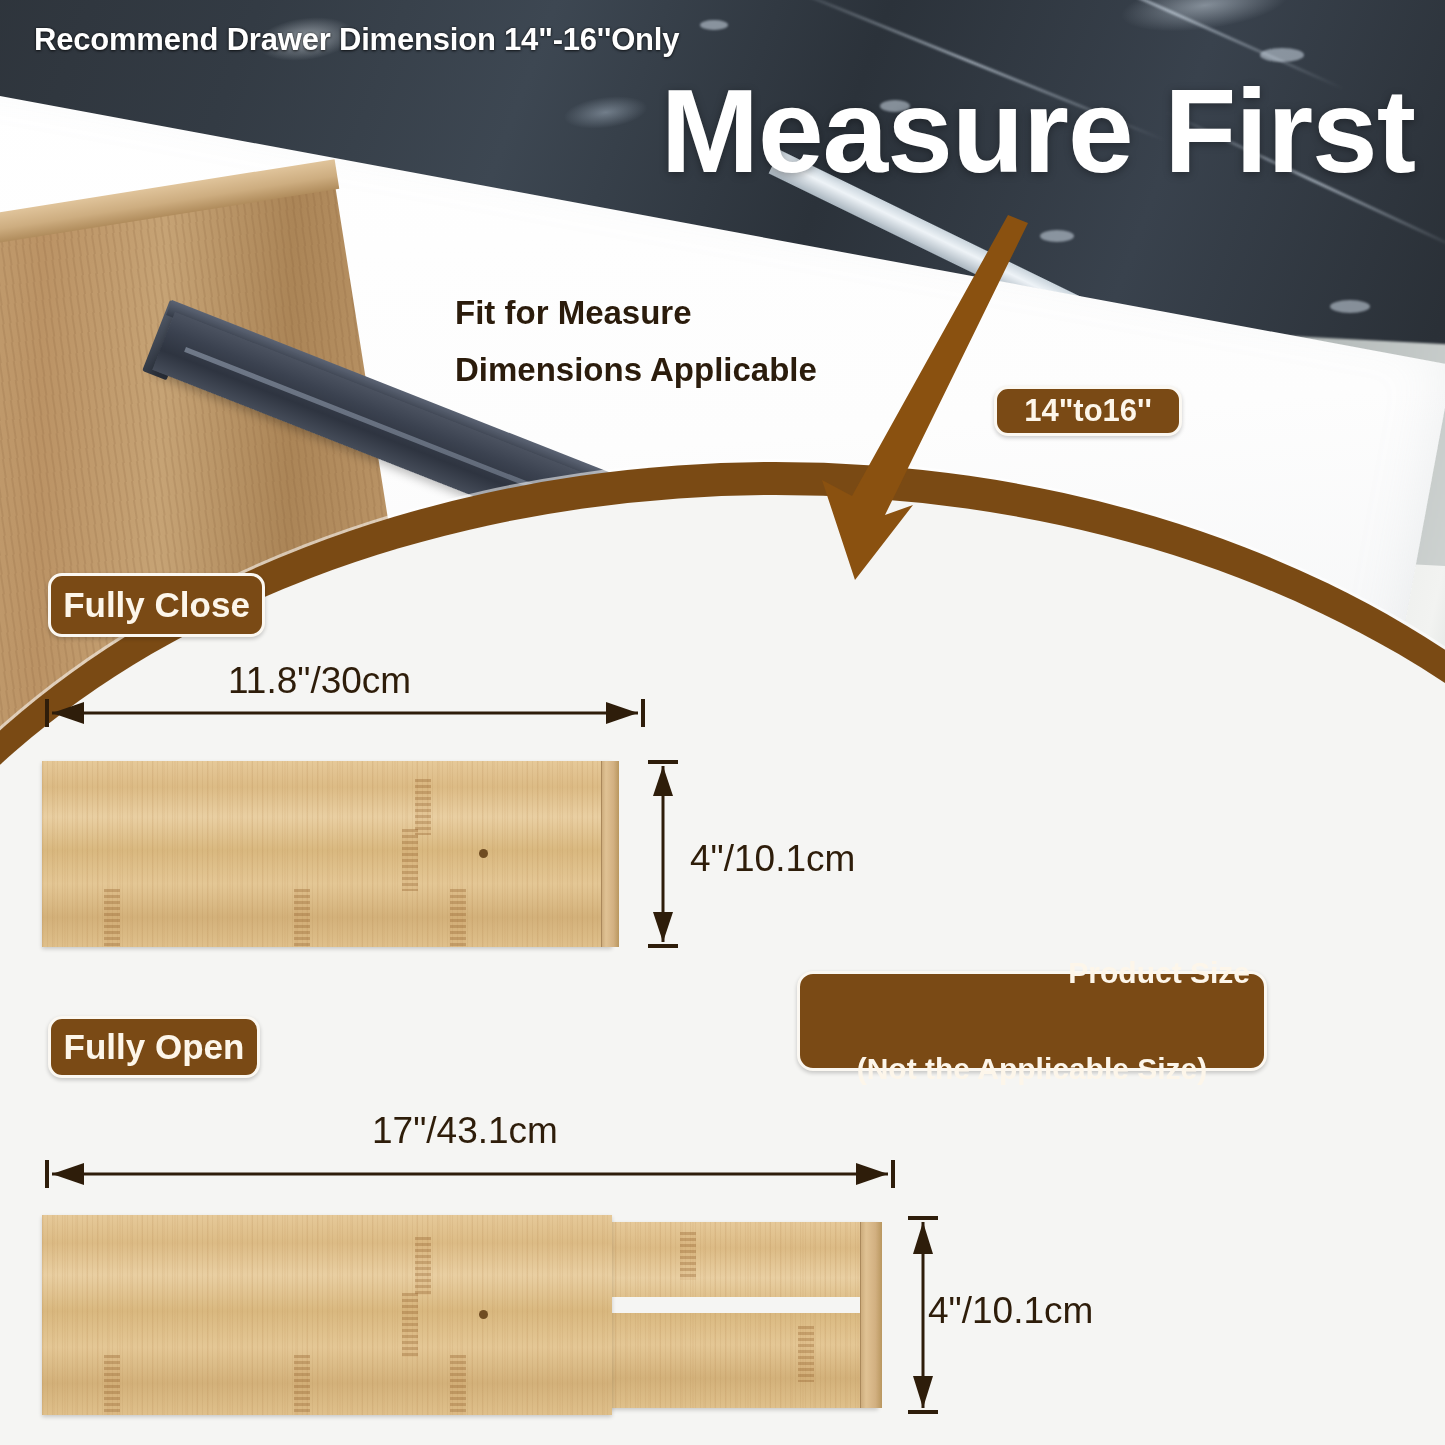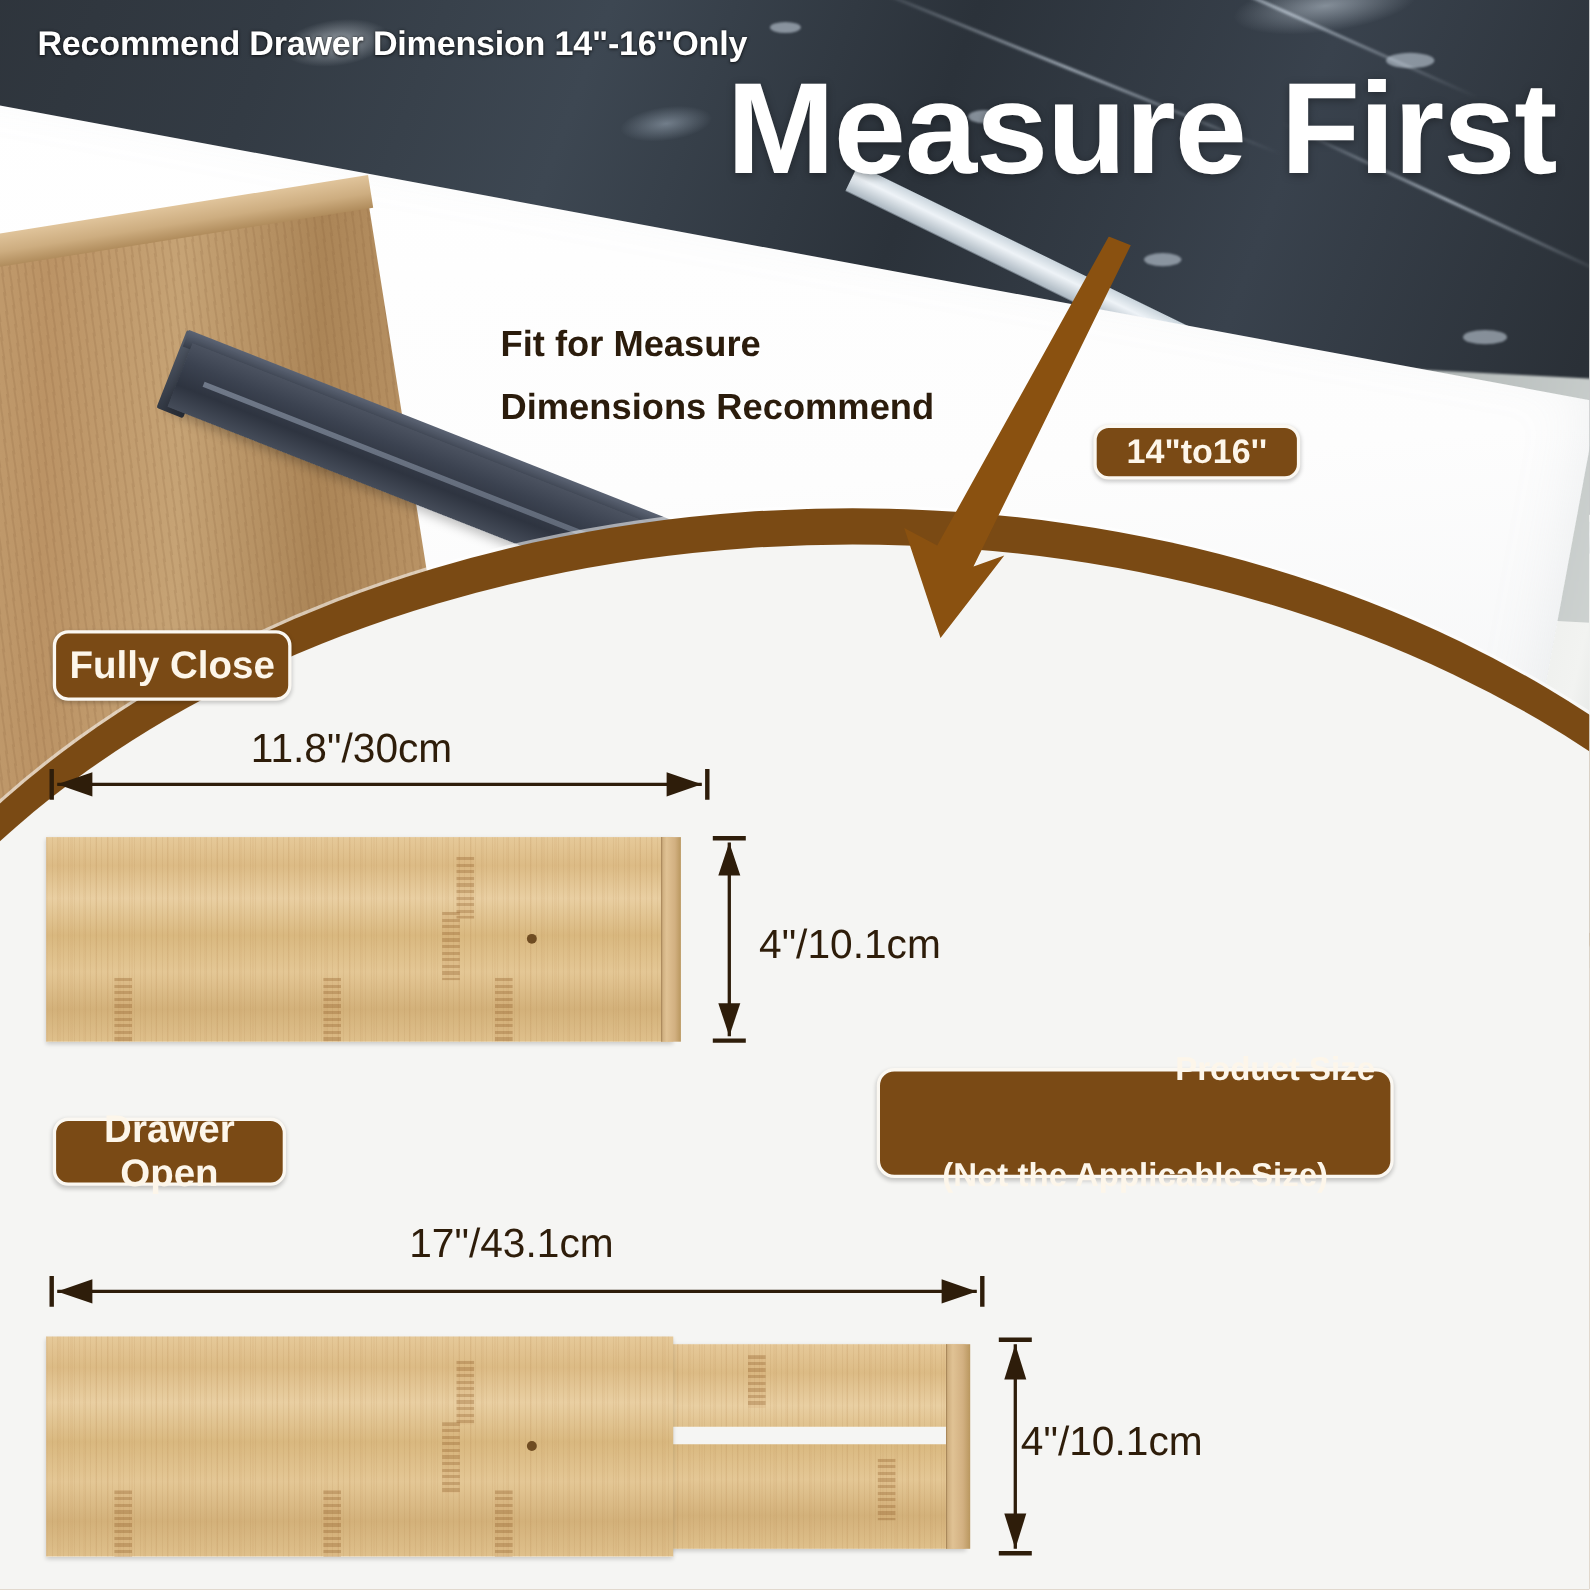--- a/index.html
+++ b/index.html
@@ -210,21 +210,21 @@
     left: 34px; top: 22px;
     font-size: 31px;
     font-weight: bold;
     color: #ffffff;
     letter-spacing: -0.2px;
     text-shadow: 0 1px 3px rgba(0,0,0,0.65), 0 0 2px rgba(0,0,0,0.5);
     white-space: nowrap;
   }
   .hdr-title {
     position: absolute;
-    left: 0; top: 58px;
+    left: 0; top: 72px;
     width: 1415px;
     text-align: right;
     font-size: 118px;
     line-height: 1.0;
     font-weight: bold;
     color: #ffffff;
     letter-spacing: -1px;
     text-shadow: 0 2px 8px rgba(0,0,0,0.35);
   }
 
@@ -372,21 +372,21 @@
   </div>
 
   <div class="ellipse-rim"></div>
   <div class="ellipse-inner"></div>
 
   <div class="hdr-sub">Recommend Drawer Dimension 14"-16''Only</div>
   <div class="hdr-title">Measure First</div>
 
   <div class="callout">
     <div>Fit for Measure</div>
-    <div>Dimensions Recommend</div>
+    <div>Dimensions Applicable</div>
   </div>
 
   <div class="dimline" style="left:780px; top:215px;">
     <svg width="300" height="380" viewBox="0 0 300 380">
       <polygon points="228,0 248,8 105,300 133,290 75,365 42,265 72,281" fill="#8a5110"></polygon>
     </svg>
   </div>
 
   <div class="pill pill-1416">14"to16''</div>
 
@@ -419,21 +419,21 @@
       <line x1="3" y1="6" x2="33" y2="6" stroke="#2e1d0a" stroke-width="4"></line>
       <line x1="3" y1="190" x2="33" y2="190" stroke="#2e1d0a" stroke-width="4"></line>
       <line x1="18" y1="10" x2="18" y2="186" stroke="#2e1d0a" stroke-width="3"></line>
       <polygon points="18,10 8,40 28,40" fill="#2e1d0a"></polygon>
       <polygon points="18,186 8,156 28,156" fill="#2e1d0a"></polygon>
     </svg>
   </div>
 
   <div class="dim-text dim-h1">4"/10.1cm</div>
 
-  <div class="pill pill-open">Drawer Open</div>
+  <div class="pill pill-open">Fully Open</div>
 
   <div class="pill pill-prodsize">
     <span class="l1">Product Size</span>
     <span class="l2">(Not the Applicable Size)</span>
   </div>
 
   <div class="dim-text dim-w2">17"/43.1cm</div>
 
   <div class="dimline" style="left:40px; top:1156px;">
     <svg width="860" height="36" viewBox="0 0 860 36">

